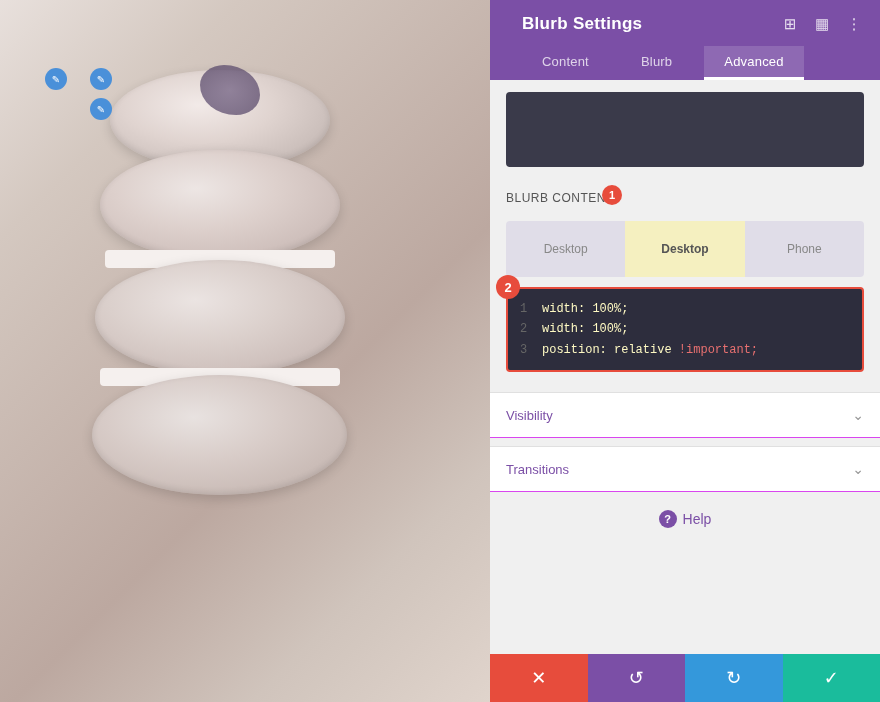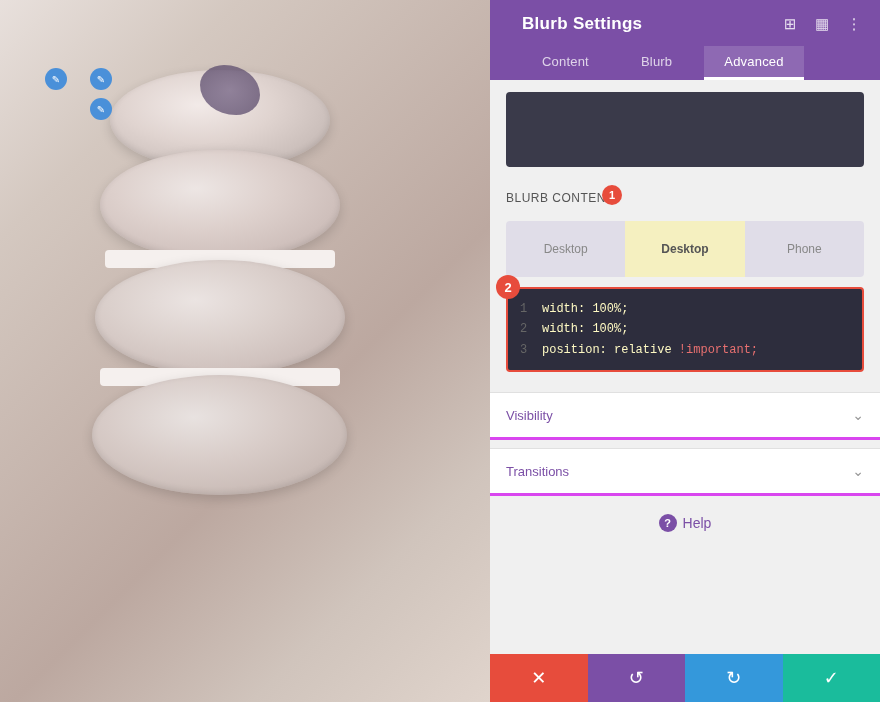--- a/index.html
+++ b/index.html
@@ -291,21 +291,21 @@
     }
 
     .css-important {
       color: #e87070;
     }
 
     
     .collapsible-section {
       background: white;
       border-top: 1px solid #e0e0e0;
-      border-bottom: 3px solid #d946ef;
+      border-bottom: 1px solid #d946ef;
       margin-top: 8px;
     }
 
     .collapsible-header {
       display: flex;
       align-items: center;
       justify-content: space-between;
       padding: 14px 16px;
       cursor: pointer;
     }

